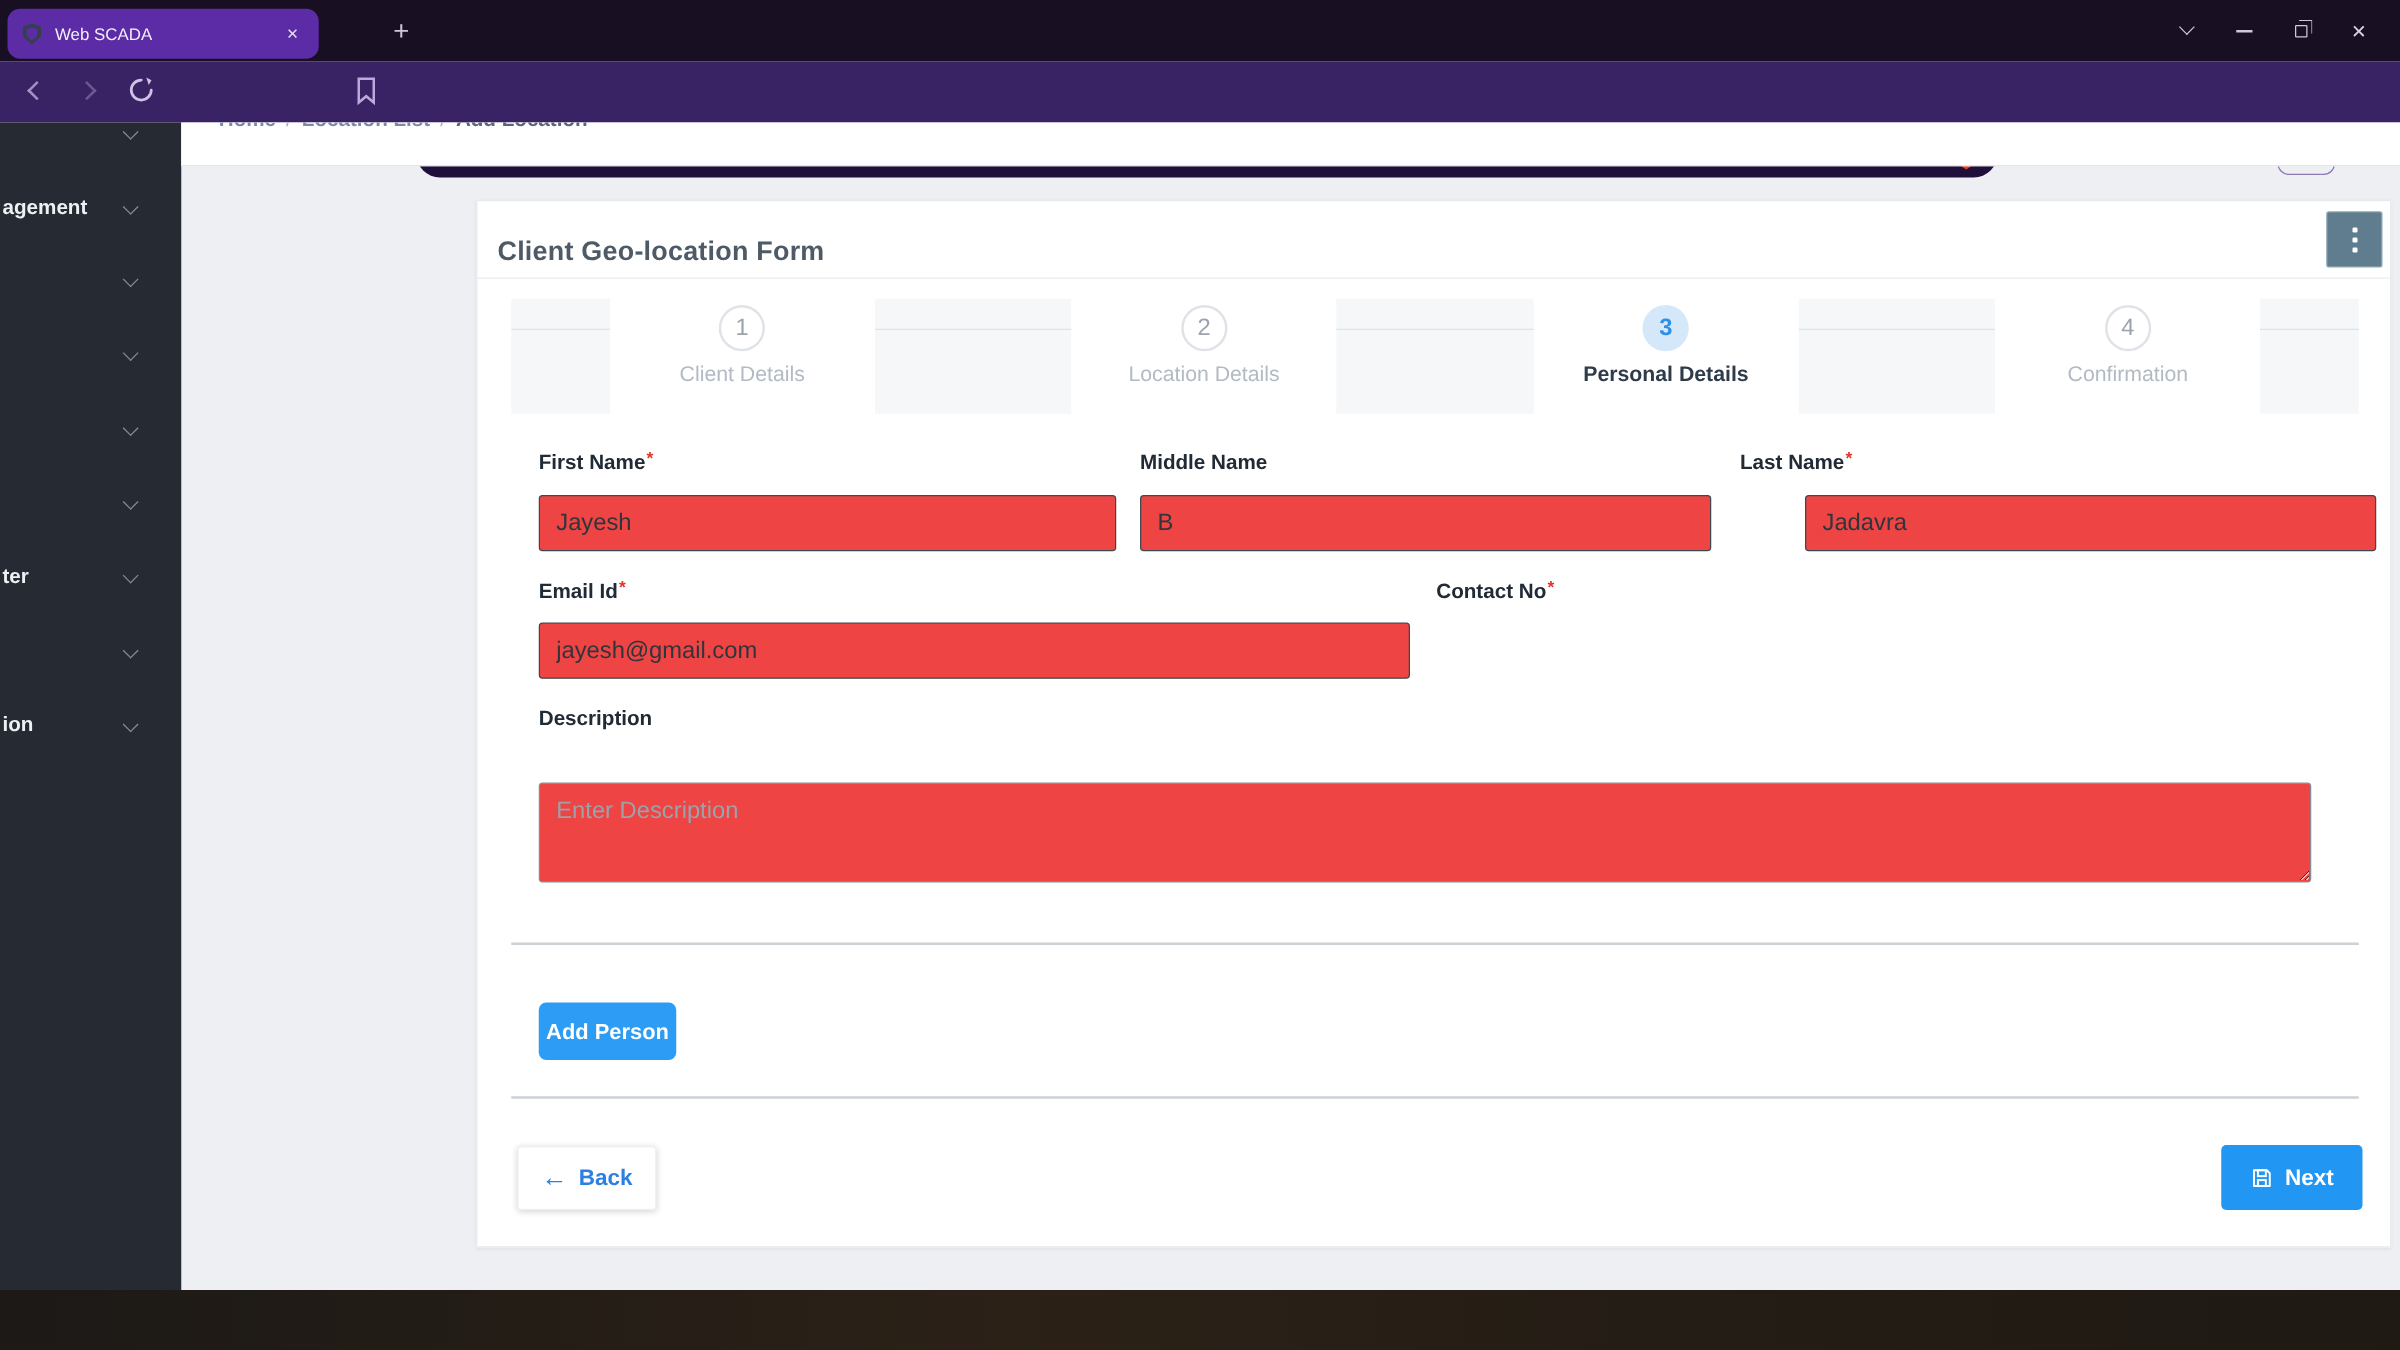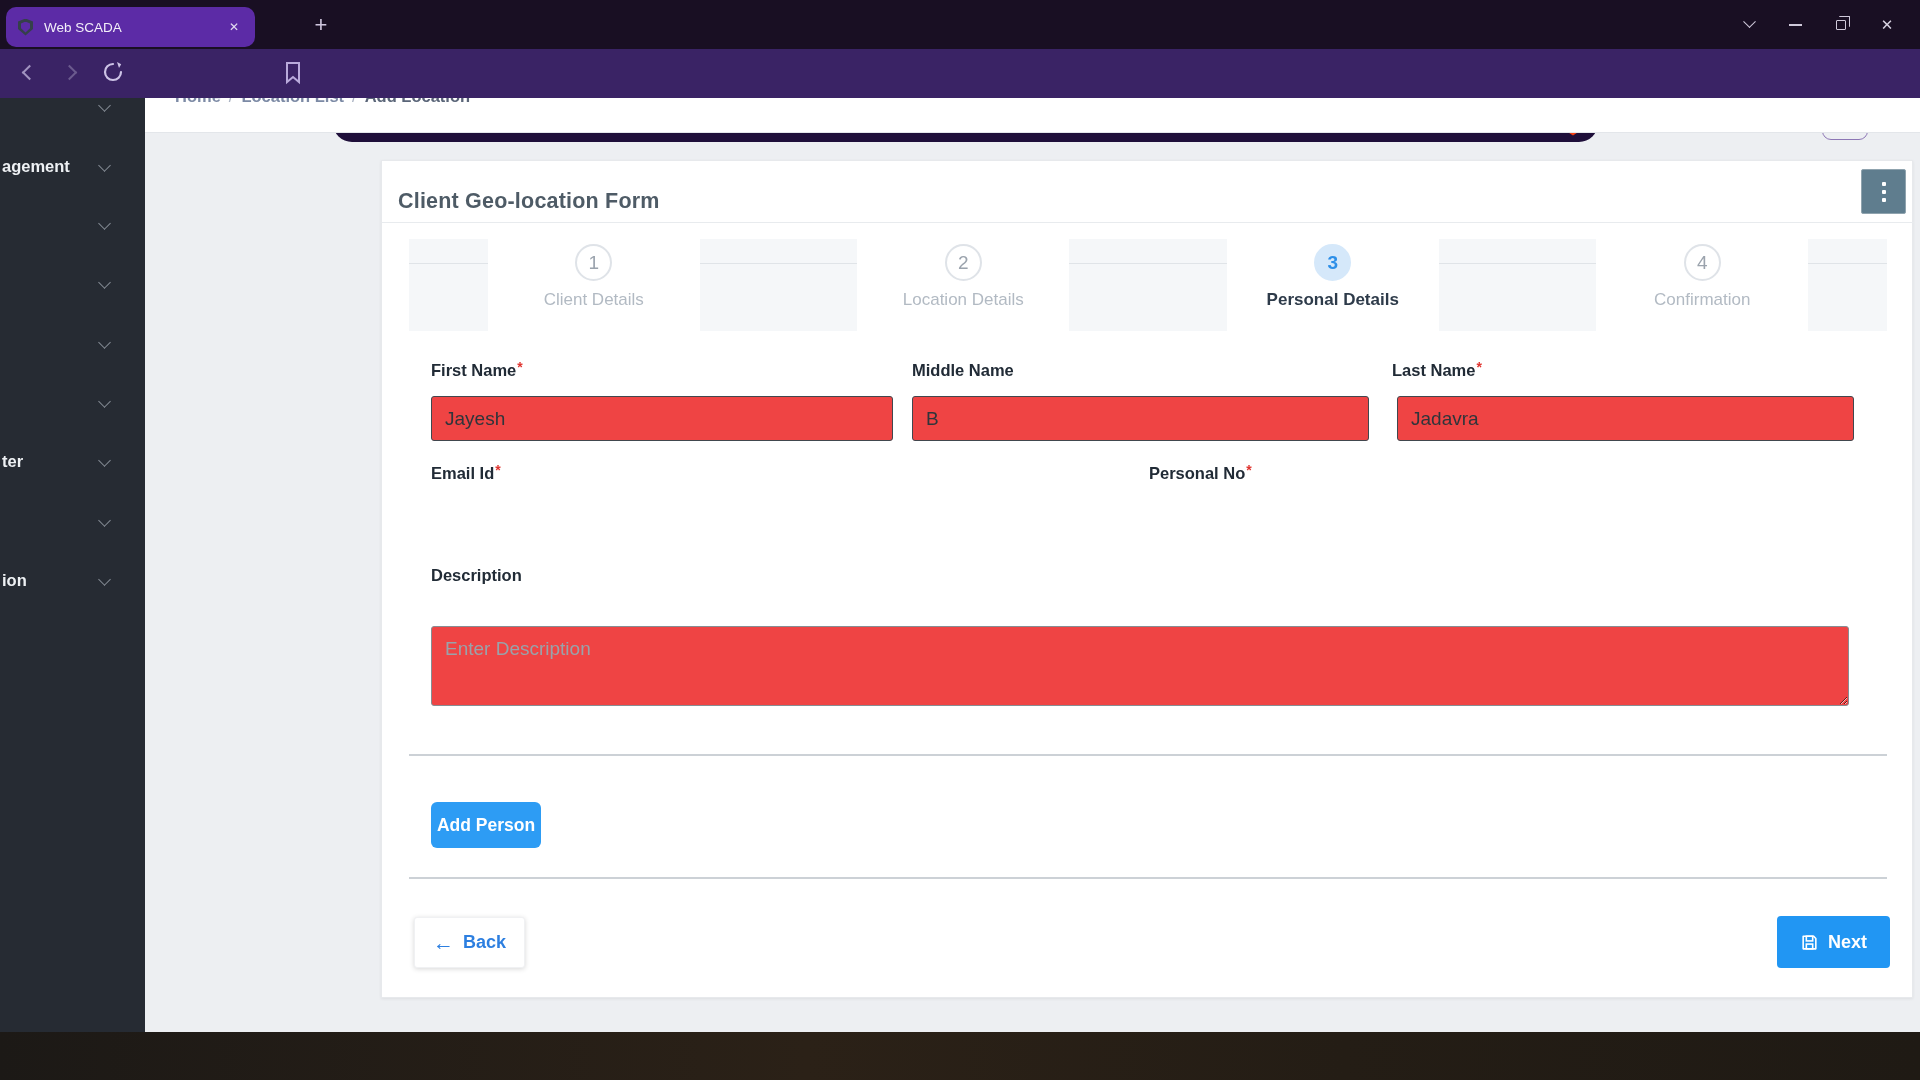--- a/index.html
+++ b/index.html
@@ -261,25 +261,26 @@
       </div>
     </div>
 
     <div class="f-label" style="left:49px; top:200px;"><span>First Name</span><span class="req">*</span></div>
     <input class="txt" style="left: 49px; top: 235px; width: 462px;" value="Jayesh">
 
     <div class="f-label" style="left:530px; top:200px;"><span>Middle Name</span></div>
     <input class="txt" style="left: 530px; top: 235px; width: 457px;" value="B">
 
     <div class="f-label" style="left:1010px; top:200px;"><span>Last Name</span><span class="req">*</span></div>
-    <input class="txt" style="left: 1015px; top: 235px; width: 457px;" value="Jadavra">
+    <input class="txt" style="left: 1062px; top: 235px; width: 457px;" value="Jadavra">
 
     <div class="f-label" style="left:49px; top:303px;"><span>Email Id</span><span class="req">*</span></div>
-
-    <div class="f-label" style="left:767px; top:303px;"><span>Personal No</span><span class="req">*</span></div>
+    <input class="txt" style="left: 49px; top: 337px; width: 697px;" value="jayesh@gmail.com">
+
+    <div class="f-label" style="left:767px; top:303px;"><span>Contact No</span><span class="req">*</span></div>
 
     <div class="f-label" style="left:49px; top:405px;"><span>Description</span></div>
     <textarea class="txt" style="left: 49px; top: 437px; width: 1418px; margin-top: 28px;" placeholder="Enter Description"></textarea>
 
     <div class="rule" style="top:593px;"></div>
     <button class="btn-addperson">Add Person</button>
     <div class="rule" style="top:716px;"></div>
 
     <button class="btn-back">
       <span class="arrow">←</span>

